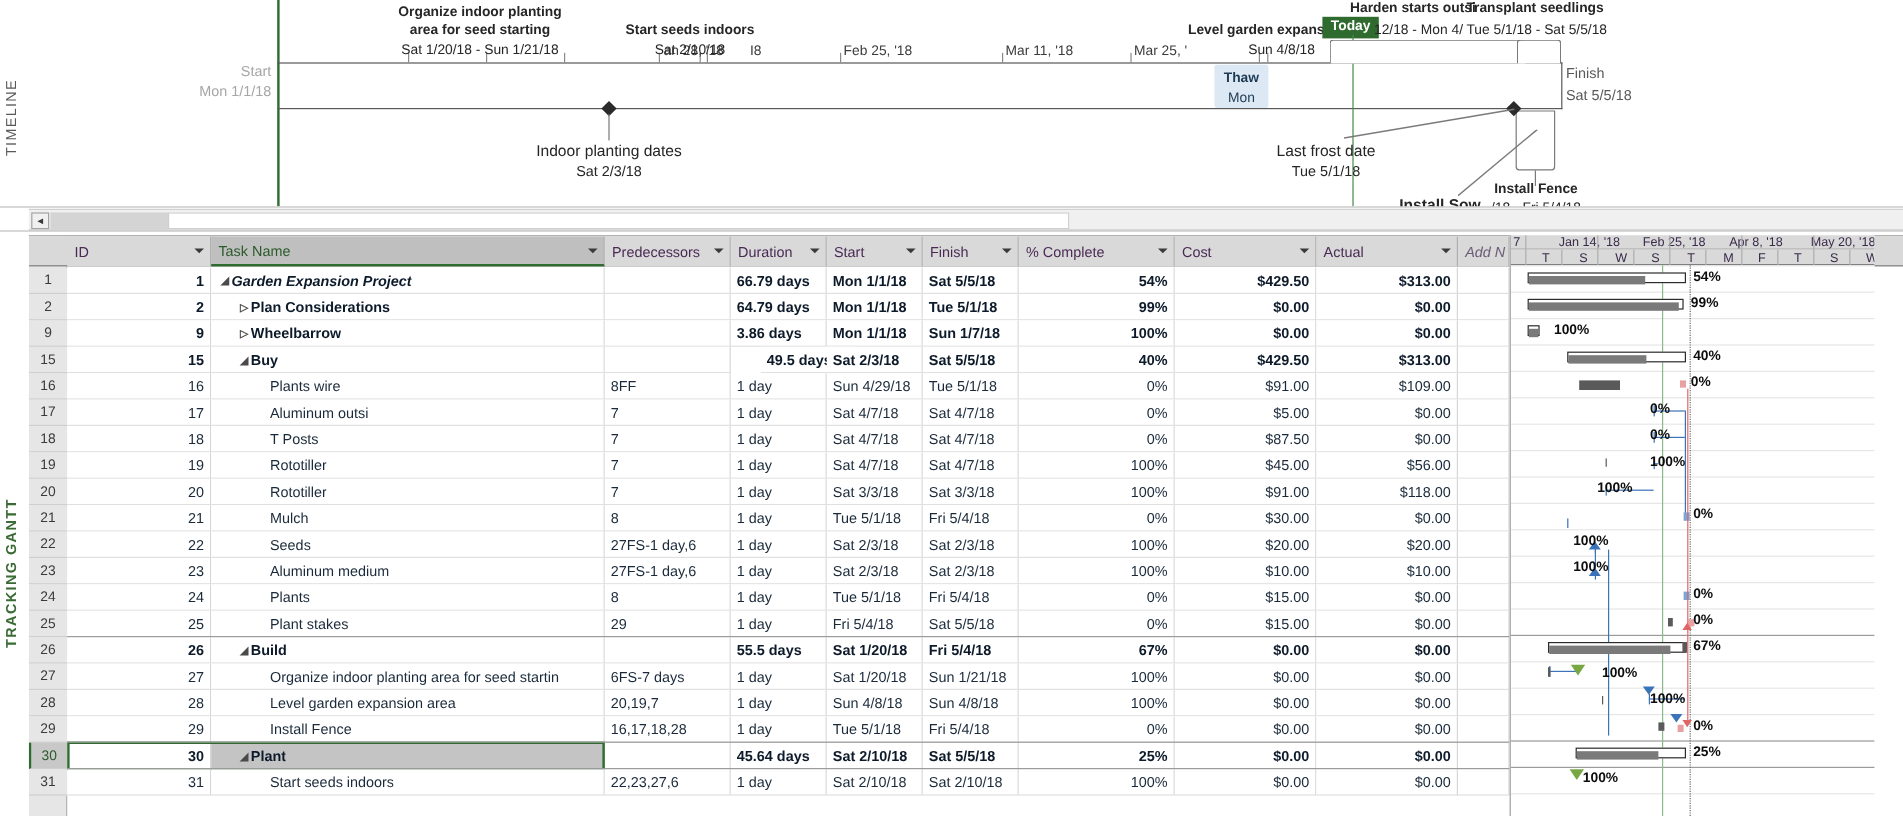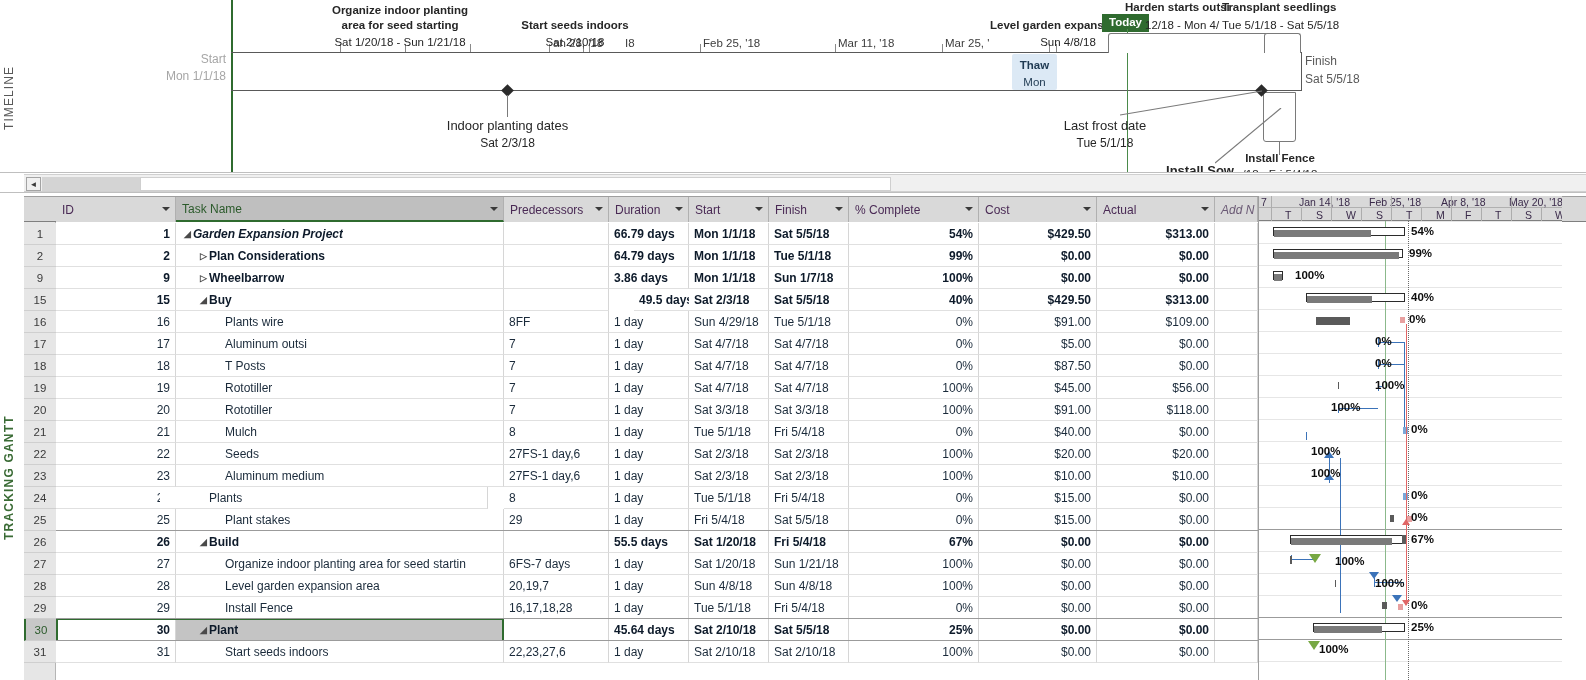--- a/index.html
+++ b/index.html
@@ -741,21 +741,21 @@
         <div class="cell" style="left: 665px; width: 80px; top: 224px;">
           <span>Tue 5/1/18</span>
         </div>
         <div class="cell" style="left: 745px; width: 80px; top: 224px;">
           <span>Fri 5/4/18</span>
         </div>
         <div class="cell right" style="left: 825px; width: 130px; top: 224px;">
           <span>0%</span>
         </div>
         <div class="cell right" style="left: 955px; width: 118px; top: 224px;">
-          <span>$40.00</span>
+          <span>$30.00</span>
         </div>
         <div class="cell right" style="left: 1073px; width: 118px; top: 224px;">
           <span>$0.00</span>
         </div>
         <div class="cell" style="left: 1191px; width: 43px; top: 224px;"></div>
         <div class="cell right" style="left: 32px; width: 120px; top: 246px;">
           <span>22</span>
         </div>
         <div class="cell namecell" style="left: 152px; width: 328px; top: 246px; padding-left: 38px;">
           <span class="twist"></span>
@@ -808,21 +808,21 @@
         <div class="cell right" style="left: 955px; width: 118px; top: 268px;">
           <span>$10.00</span>
         </div>
         <div class="cell right" style="left: 1073px; width: 118px; top: 268px;">
           <span>$10.00</span>
         </div>
         <div class="cell" style="left: 1191px; width: 43px; top: 268px;"></div>
         <div class="cell right" style="left: 32px; width: 120px; top: 290px;">
           <span>24</span>
         </div>
-        <div class="cell namecell" style="left: 136px; width: 328px; top: 290px; padding-left: 38px;">
+        <div class="cell namecell" style="left: 152px; width: 328px; top: 290px; padding-left: 38px;">
           <span class="twist"></span>
           <span style="overflow: hidden; white-space: nowrap;">Plants</span>
         </div>
         <div class="cell" style="left: 480px; width: 105px; top: 290px;">
           <span>8</span>
         </div>
         <div class="cell" style="left: 585px; width: 80px; top: 290px;">
           <span>1 day</span>
         </div>
         <div class="cell" style="left: 665px; width: 80px; top: 290px;">

